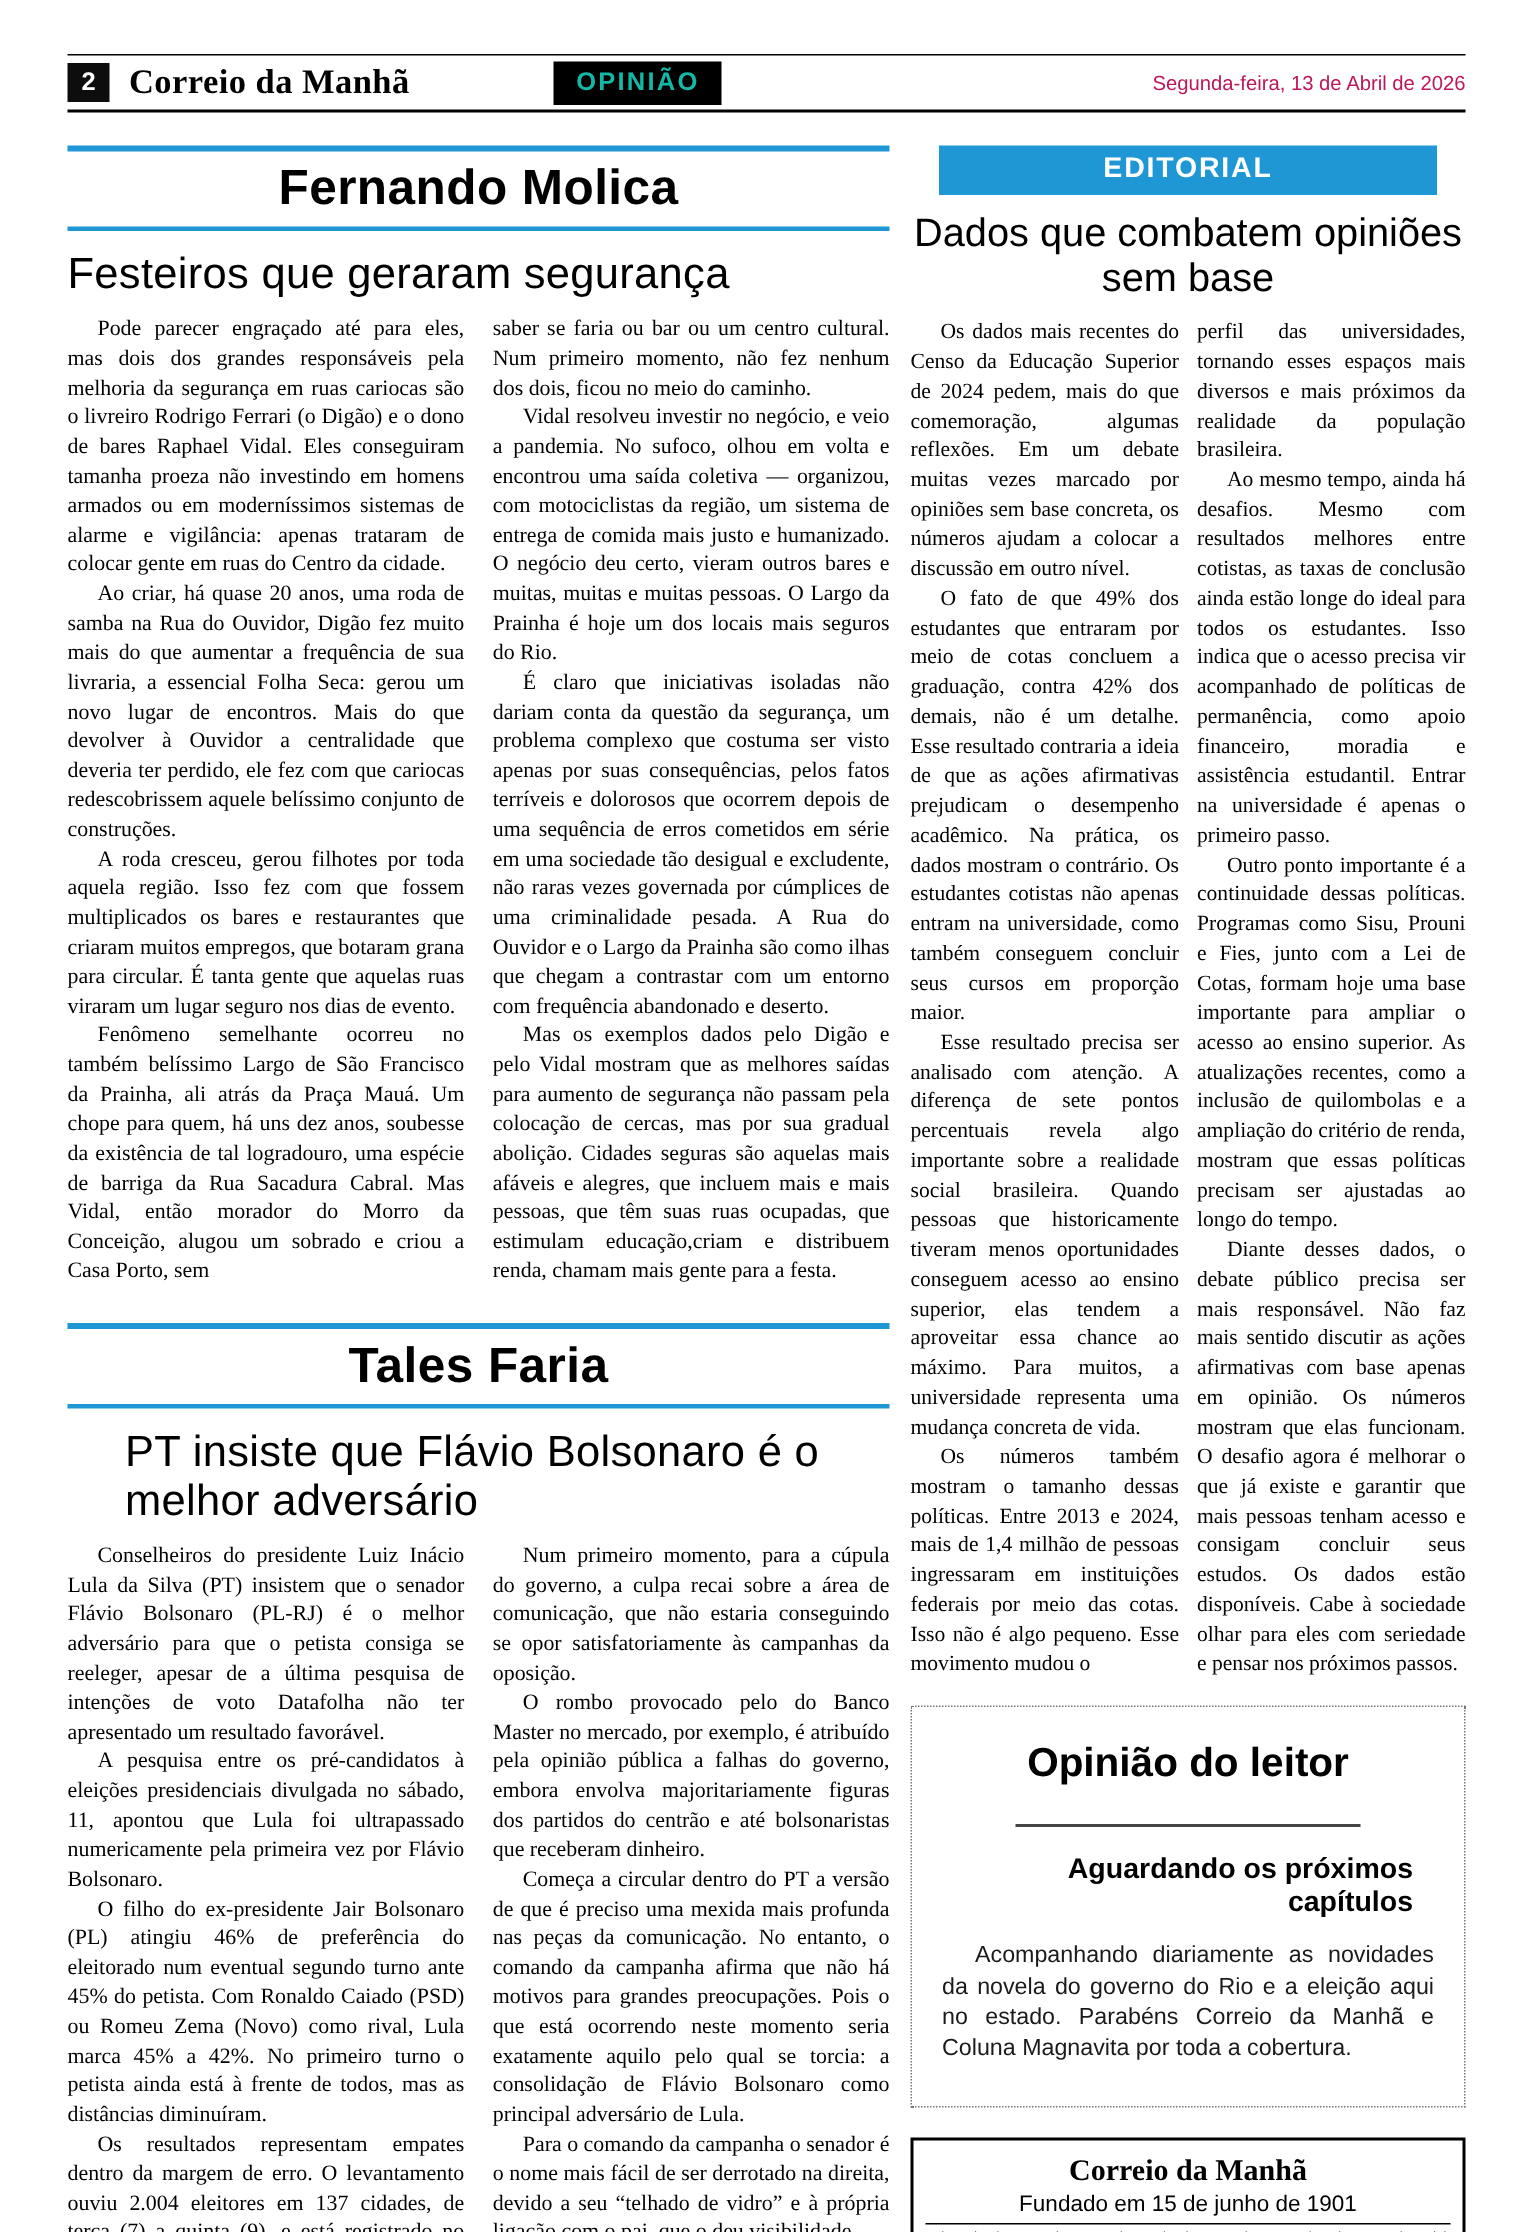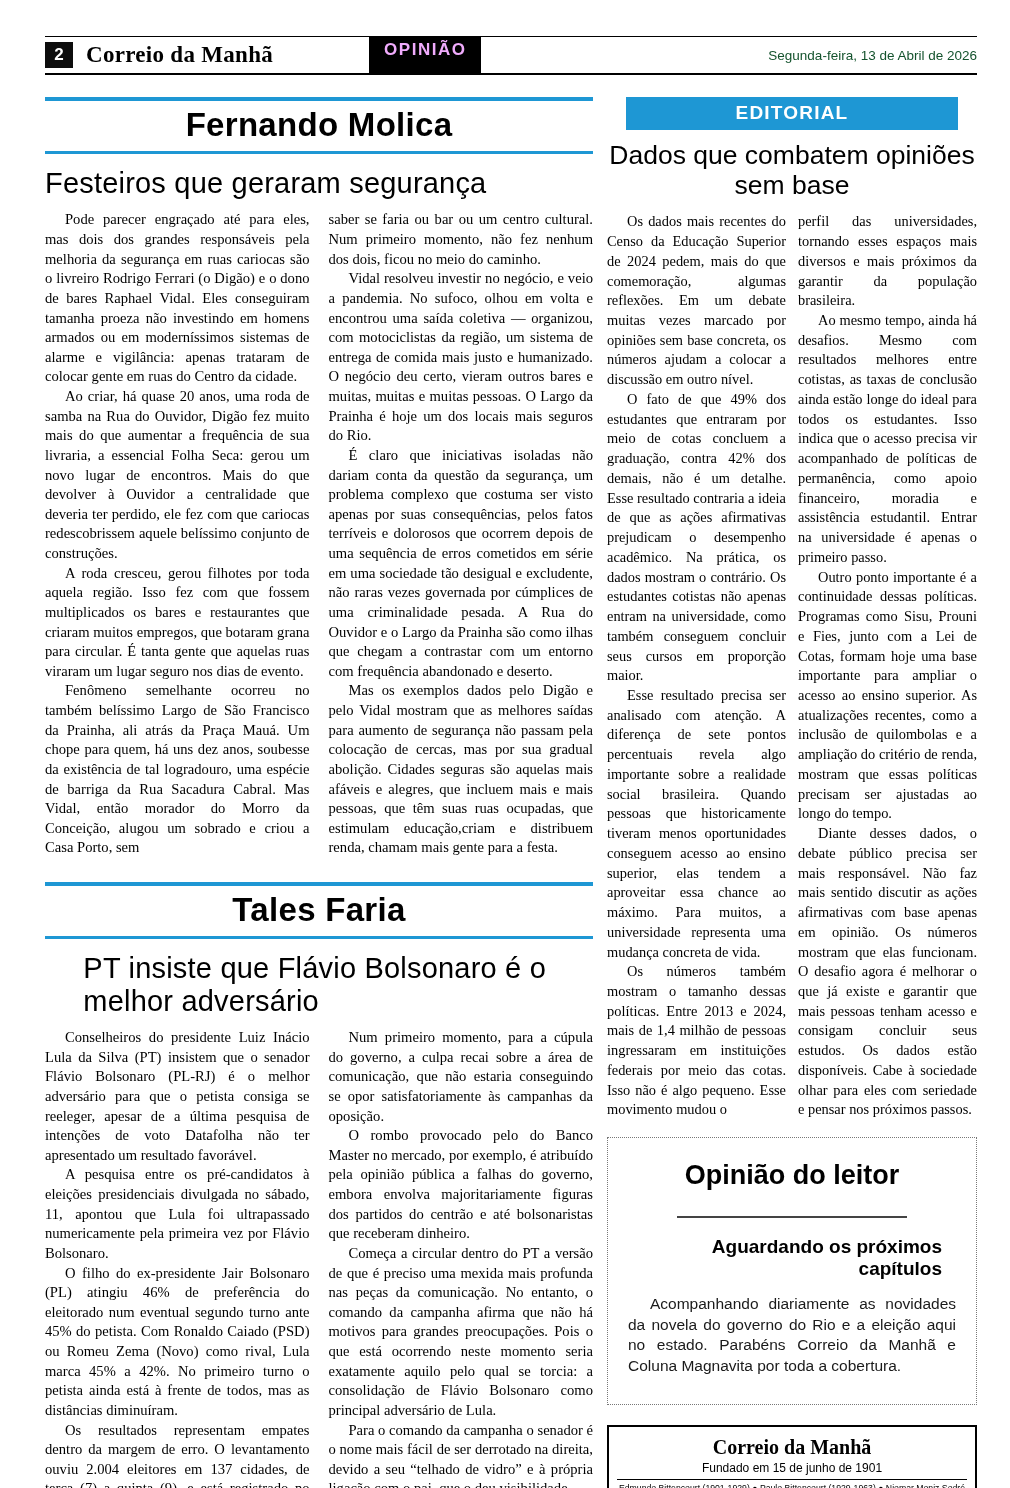--- a/index.html
+++ b/index.html
@@ -10,23 +10,23 @@
     padding:36px 33px 0 45px; background:#fff; color:#000;
     font-family:"Liberation Sans", sans-serif;
   }
   
   .hdr-rule-top { border-top:1.5px solid #000; }
   .hdr-row { display:flex; align-items:center; height:30px; margin:3px 0; }
   .pgnum { width:28px; height:26px; background:#0d0d0d; color:#fff; font-weight:bold;
            font-size:17px; display:flex; align-items:center; justify-content:center; }
   .logo { font-family:"Liberation Serif", serif; font-weight:bold; font-size:23px;
           margin-left:13px; letter-spacing:.3px; }
-  .section-box { background:#000; color:#f0abfc; font-weight:bold; font-size:17px;
-                 letter-spacing:1.5px; padding:4px 15px 15px; margin-left:96px; }
-  .hdr-date { margin-left:auto; font-size:13.5px; color:#14532d; }
+  .section-box { background:#000; color:#14b8a6; font-weight:bold; font-size:17px;
+                 letter-spacing:1.5px; padding:4px 15px 5px; margin-left:96px; }
+  .hdr-date { margin-left:auto; font-size:13.5px; color:#be185d; }
   .hdr-rule-bot { border-top:2.5px solid #000; }
   
   .content { display:flex; gap:14px; margin-top:22px; }
   .left-region { width:548px; flex:none; }
   .right-region { width:370px; flex:none; }
   
   .author-block { border-top:4px solid var(--blue); border-bottom:3px solid var(--blue);
                   text-align:center; padding:5px 0 7px; }
   .author-name { font-size:33px; font-weight:800; margin:0; letter-spacing:.3px; }
   .art-title { font-size:29px; font-weight:400; text-align:left; line-height:1.12;
@@ -50,21 +50,21 @@
   .lb-title { font-size:27px; font-weight:800; text-align:center; margin:0 auto;
               width:70%; padding-bottom:25px; border-bottom:2px solid #444; }
   .lb-sub { font-size:19px; font-weight:700; text-align:right; margin:18px 14px 14px; }
   .lb-body { font-size:15.5px; line-height:1.33; text-align:justify; text-indent:22px;
              margin:0; color:#1a1a1a; }
   .lb-sig { font-style:italic; font-size:15.5px; text-align:right; margin:8px 0 0; line-height:1.3; }
   
   .mh-box { margin-top:20px; border:2px solid #000; padding:9px 8px 8px; height:258px;
             text-align:center; }
   .mh-name { font-family:"Liberation Serif", serif; font-weight:bold; font-size:20px; margin:0; }
-  .mh-founded { font-size:12px; margin:2px 0 4px; }
+  .mh-founded { font-size:15px; margin:2px 0 4px; }
   .mh-founders { border-top:1px solid #000; border-bottom:1px solid #000; font-size:8.7px;
                  padding:3px 0; margin:0 0 9px; }
 </style>
 </head>
 <body>
 
 <div class="page">
 
   <header>
     <div class="hdr-rule-top"></div>
@@ -131,21 +131,21 @@
         <div class="ed-label">EDITORIAL</div>
         <h2 class="ed-title">Dados que combatem opiniões sem base</h2>
         <div class="ed-cols cols">
           <div class="col">
               <p>Os dados mais recentes do Censo da Educação Superior de 2024 pedem, mais do que comemoração, algumas reflexões. Em um debate muitas vezes marcado por opiniões sem base concreta, os números ajudam a colocar a discussão em outro nível.</p>
               <p>O fato de que 49% dos estudantes que entraram por meio de cotas concluem a graduação, contra 42% dos demais, não é um detalhe. Esse resultado contraria a ideia de que as ações afirmativas prejudicam o desempenho acadêmico. Na prática, os dados mostram o contrário. Os estudantes cotistas não apenas entram na universidade, como também conseguem concluir seus cursos em proporção maior.</p>
               <p>Esse resultado precisa ser analisado com atenção. A diferença de sete pontos percentuais revela algo importante sobre a realidade social brasileira. Quando pessoas que historicamente tiveram menos oportunidades conseguem acesso ao ensino superior, elas tendem a aproveitar essa chance ao máximo. Para muitos, a universidade representa uma mudança concreta de vida.</p>
               <p>Os números também mostram o tamanho dessas políticas. Entre 2013 e 2024, mais de 1,4 milhão de pessoas ingressaram em instituições federais por meio das cotas. Isso não é algo pequeno. Esse movimento mudou o</p>
             </div>
           <div class="col cont">
-              <p>perfil das universidades, tornando esses espaços mais diversos e mais próximos da garantir da população brasileira.</p>
+              <p>perfil das universidades, tornando esses espaços mais diversos e mais próximos da realidade da população brasileira.</p>
               <p>Ao mesmo tempo, ainda há desafios. Mesmo com resultados melhores entre cotistas, as taxas de conclusão ainda estão longe do ideal para todos os estudantes. Isso indica que o acesso precisa vir acompanhado de políticas de permanência, como apoio financeiro, moradia e assistência estudantil. Entrar na universidade é apenas o primeiro passo.</p>
               <p>Outro ponto importante é a continuidade dessas políticas. Programas como Sisu, Prouni e Fies, junto com a Lei de Cotas, formam hoje uma base importante para ampliar o acesso ao ensino superior. As atualizações recentes, como a inclusão de quilombolas e a ampliação do critério de renda, mostram que essas políticas precisam ser ajustadas ao longo do tempo.</p>
               <p>Diante desses dados, o debate público precisa ser mais responsável. Não faz mais sentido discutir as ações afirmativas com base apenas em opinião. Os números mostram que elas funcionam. O desafio agora é melhorar o que já existe e garantir que mais pessoas tenham acesso e consigam concluir seus estudos. Os dados estão disponíveis. Cabe à sociedade olhar para eles com seriedade e pensar nos próximos passos.</p>
             </div>
         </div>
       </section>
 
       <section class="letter-box">
         <div class="lb-title">Opinião do leitor</div>
         <div class="lb-sub">Aguardando os próximos capítulos</div>

